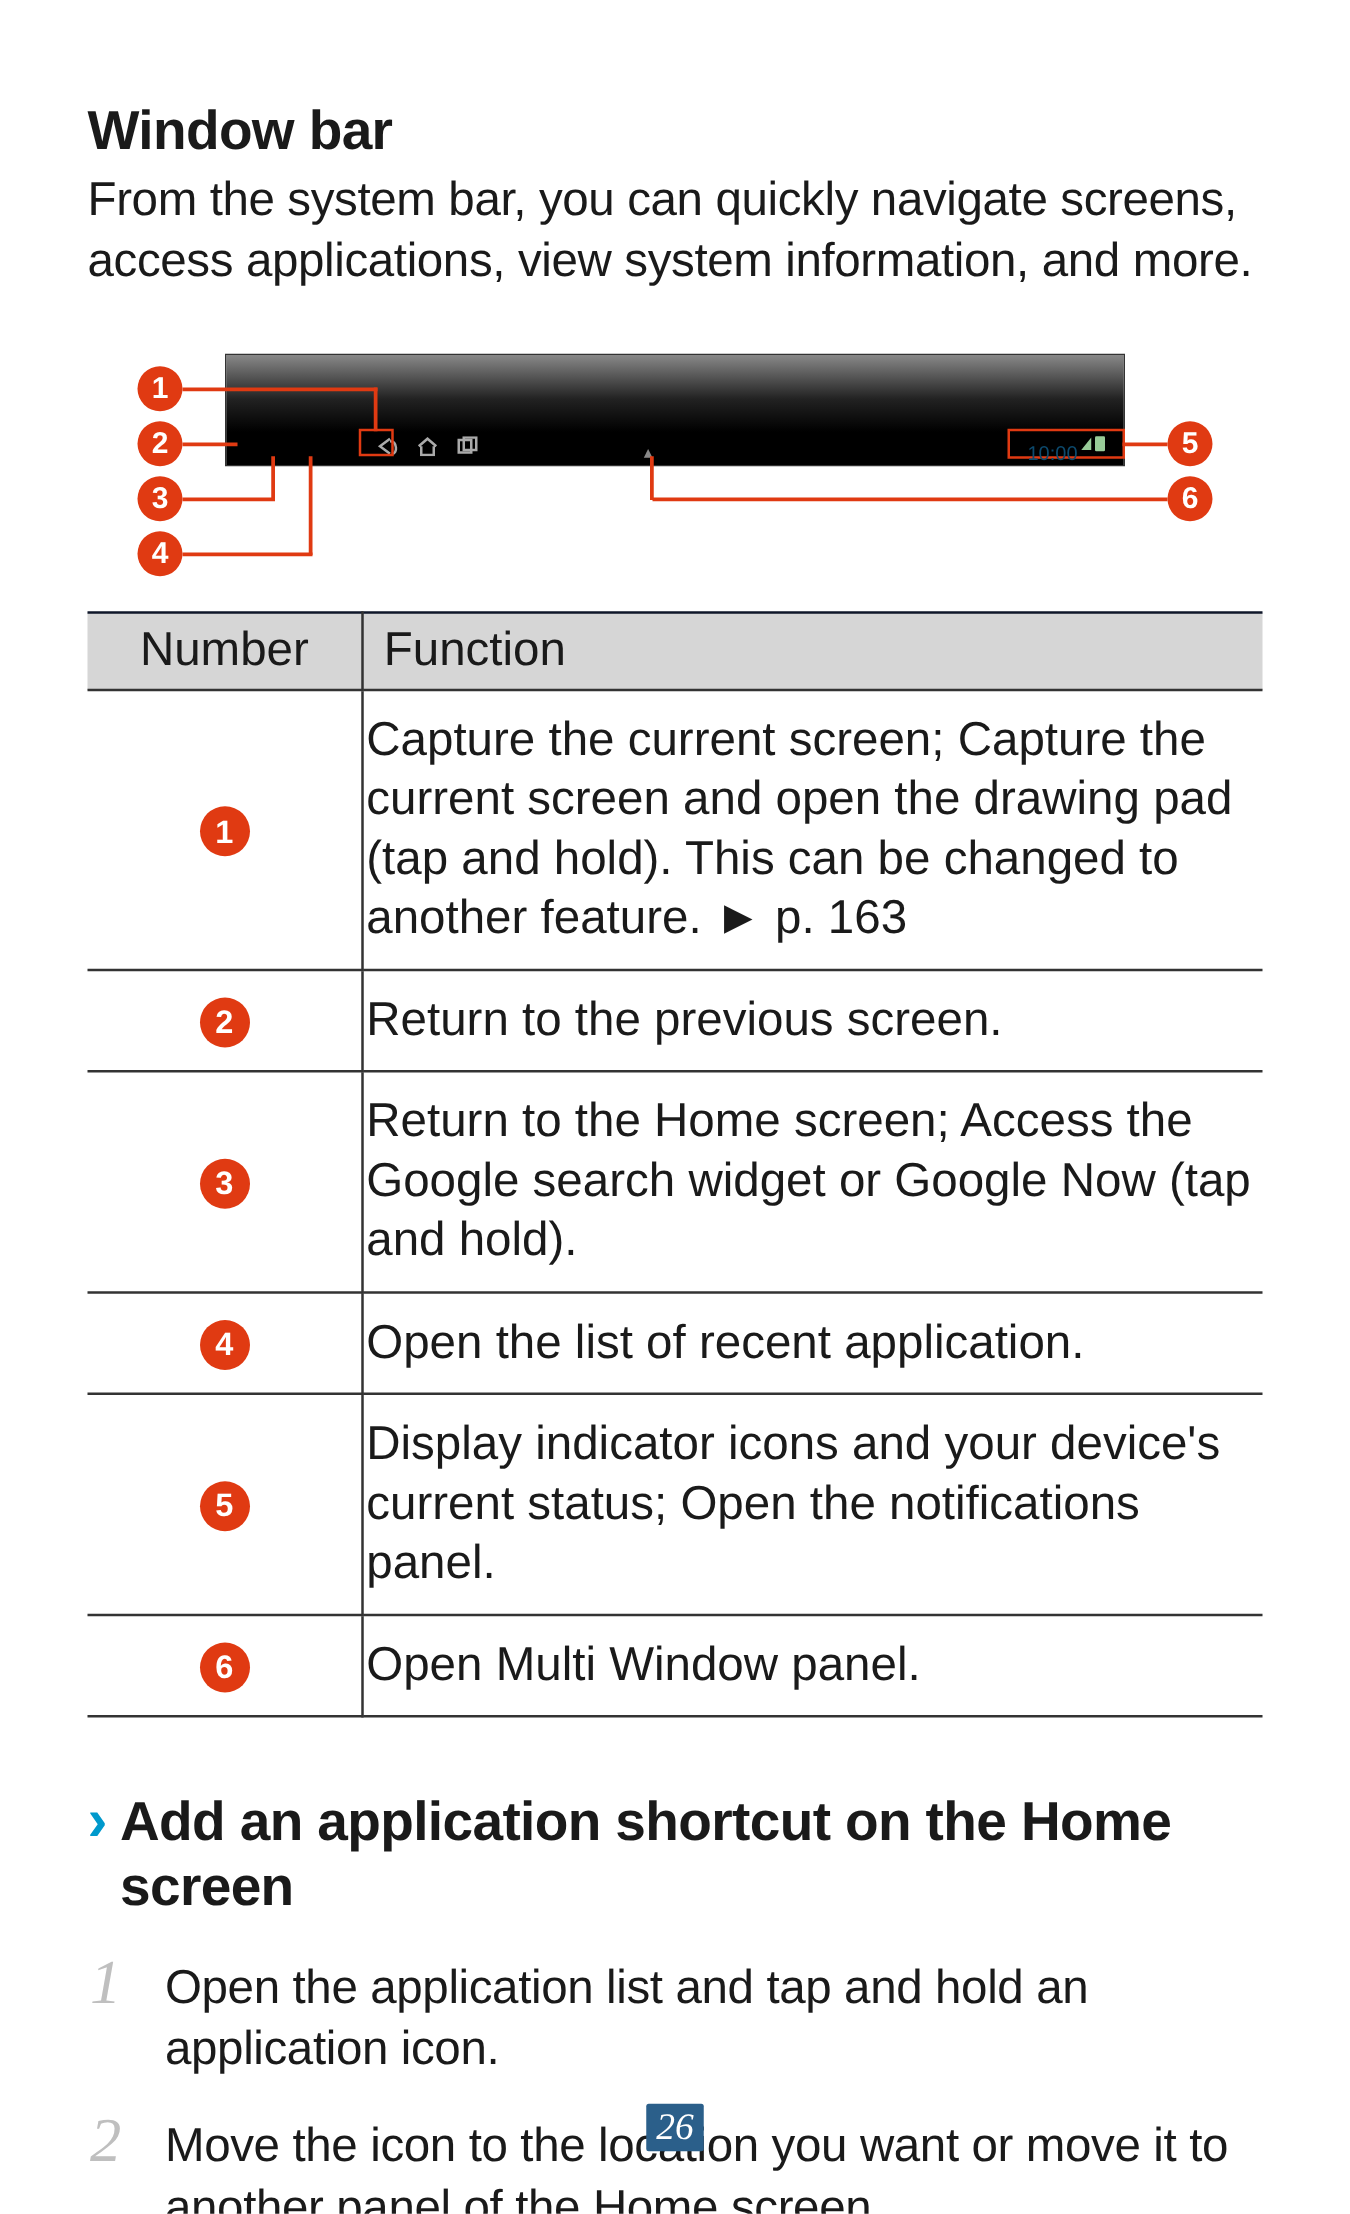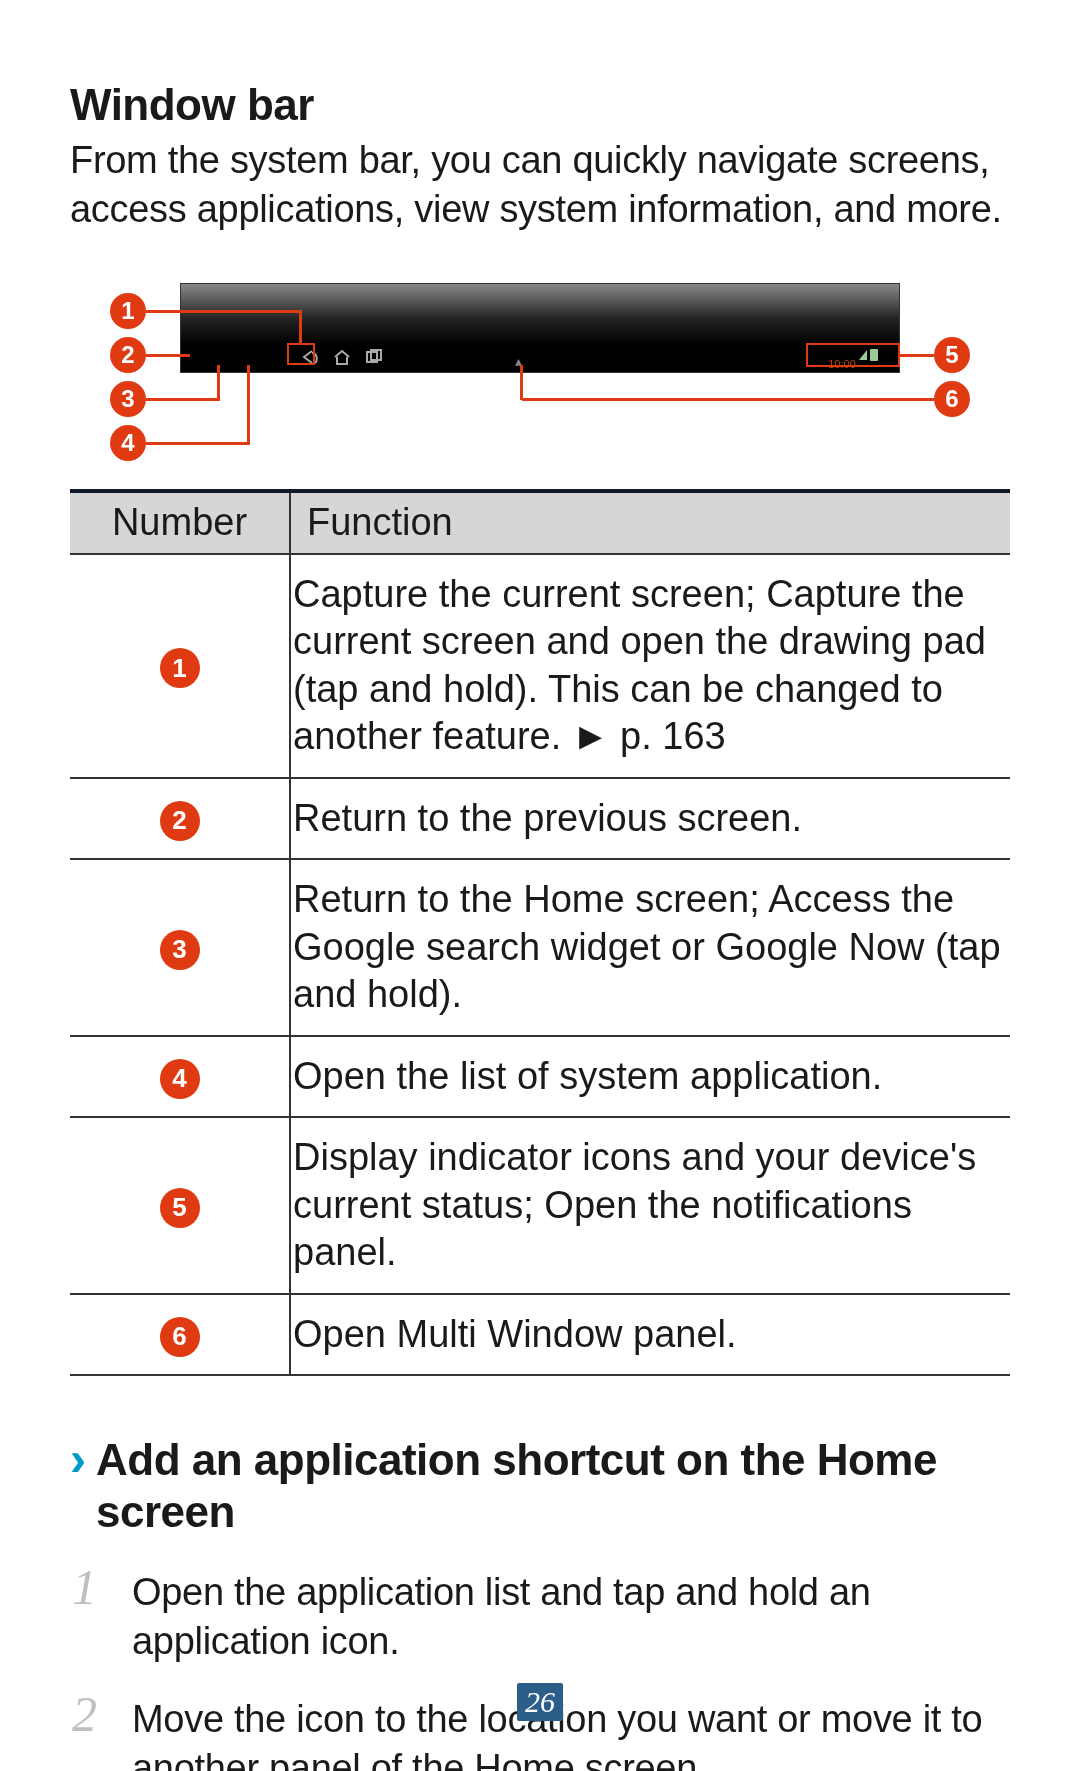--- a/index.html
+++ b/index.html
@@ -115,21 +115,21 @@
   
   .func-table {
     width: 100%;
     border-collapse: collapse;
     font-size: 38px;
     line-height: 1.25;
     margin-bottom: 58px;
   }
   .func-table thead td {
     background: #d6d6d6;
-    border-top: 4px solid #0f172a;
+    border-top: 2px solid #0f172a;
     border-bottom: 2px solid #333;
     padding: 6px 16px;
   }
   .func-table td:first-child {
     width: 220px;
     text-align: center;
     border-right: 2px solid #333;
     vertical-align: middle;
   }
   .func-table tbody td {
@@ -244,21 +244,21 @@
             <rect x="3" y="3" width="10" height="10" fill="none" stroke="#aaa" stroke-width="2"></rect>
             <rect x="7" y="1" width="10" height="10" fill="none" stroke="#aaa" stroke-width="2"></rect>
           </svg>
       </div>
     </div>
   </div>
 
   <div class="screenshot-box"></div>
 
   <div class="status-box">
-    <span style="font-size:11px;color:#c2410c;margin-top:17px;">10:00</span>
+    <span style="font-size:16px;color:#0c4a6e;margin-top:17px;">10:00</span>
     <div class="sig-tri"></div>
     <div class="batt"></div>
   </div>
 
   <div class="multi-arrow">▴</div>
 
   <div class="callout-num" style="left:40px; top:10px;">1</div>
   <div class="callout-num" style="left:40px; top:54px;">2</div>
   <div class="callout-num" style="left:40px; top:98px;">3</div>
   <div class="callout-num" style="left:40px; top:142px;">4</div>
@@ -298,21 +298,21 @@
     <tr>
       <td><span class="num-badge">2</span></td>
       <td>Return to the previous screen.</td>
     </tr>
     <tr>
       <td><span class="num-badge">3</span></td>
       <td>Return to the Home screen; Access the Google search widget or Google Now (tap and hold).</td>
     </tr>
     <tr>
       <td><span class="num-badge">4</span></td>
-      <td>Open the list of system application.</td>
+      <td>Open the list of recent application.</td>
     </tr>
     <tr>
       <td><span class="num-badge">5</span></td>
       <td>Display indicator icons and your device's current status; Open the notifications panel.</td>
     </tr>
     <tr>
       <td><span class="num-badge">6</span></td>
       <td>Open Multi Window panel.</td>
     </tr>
   </tbody>

